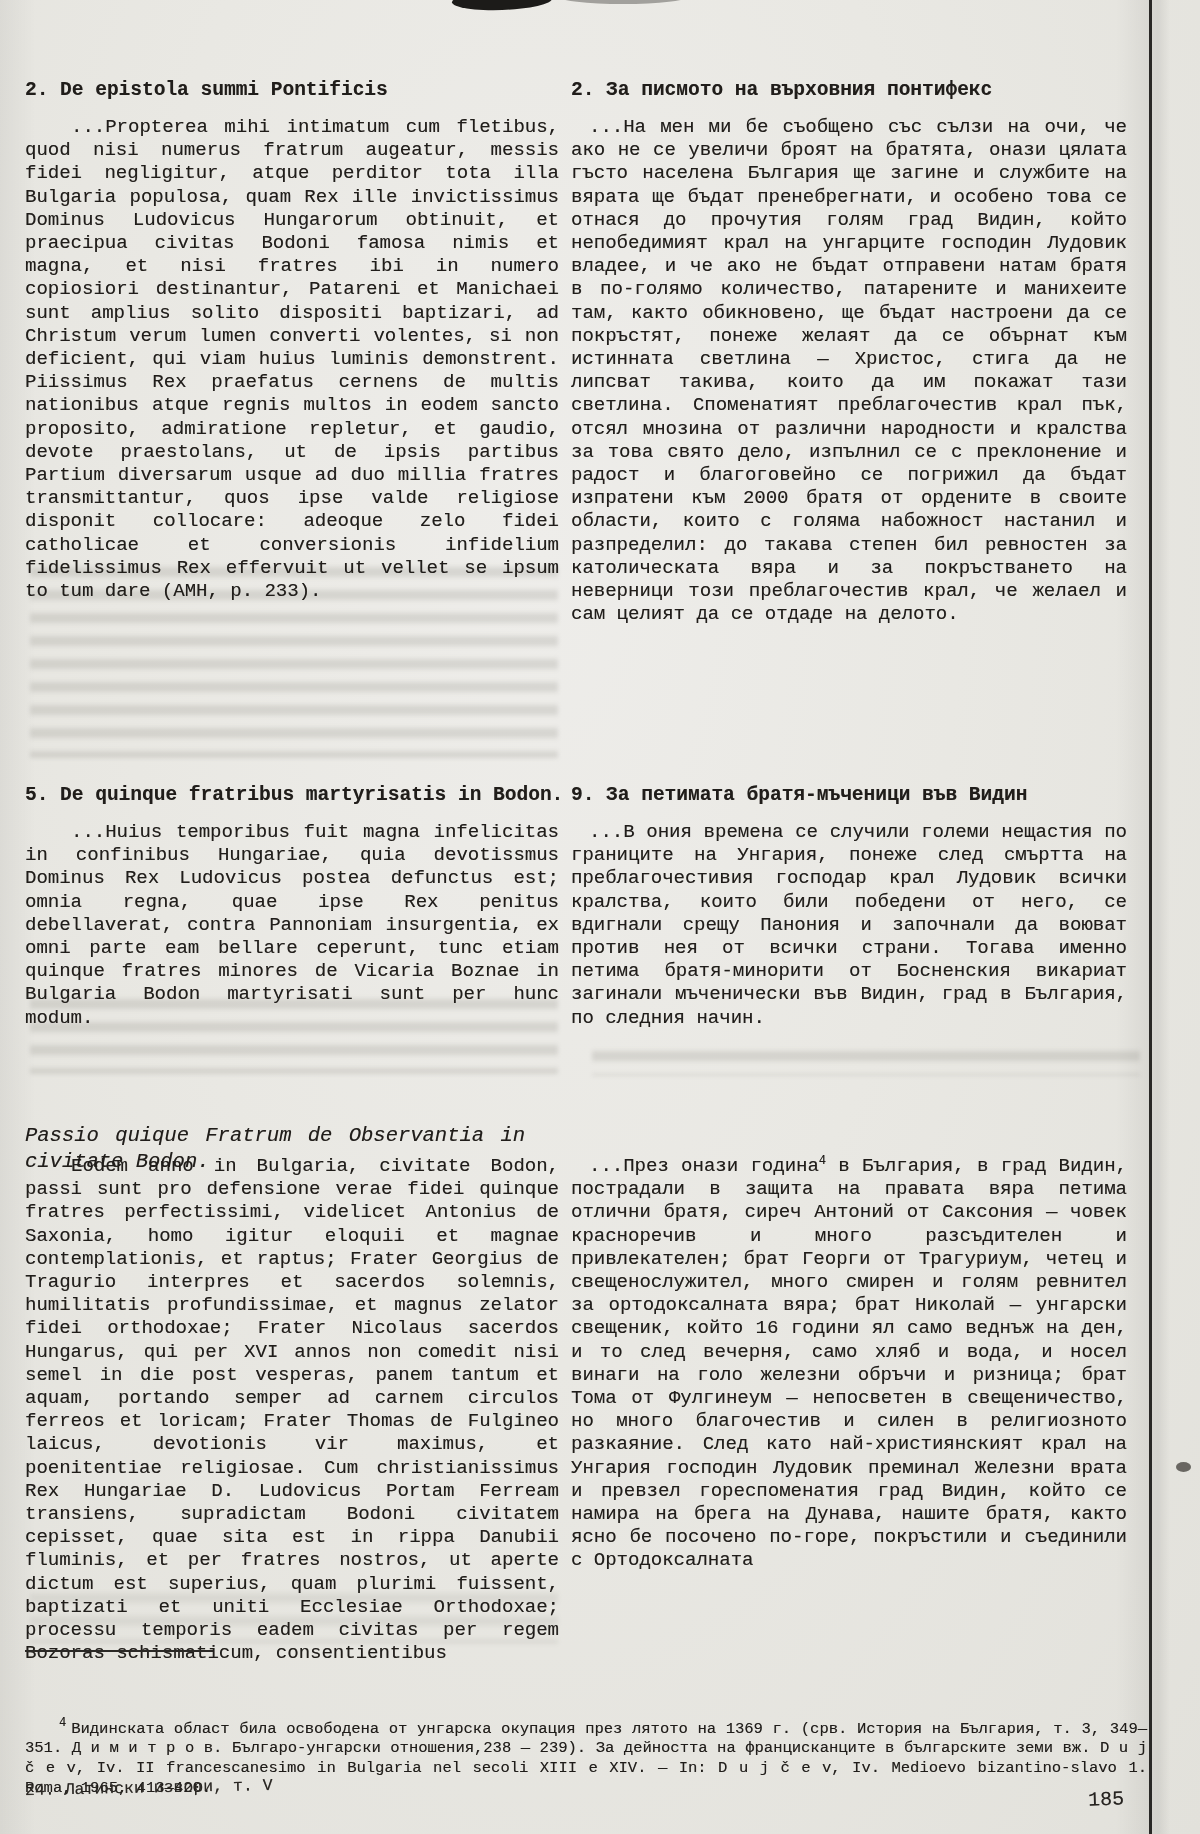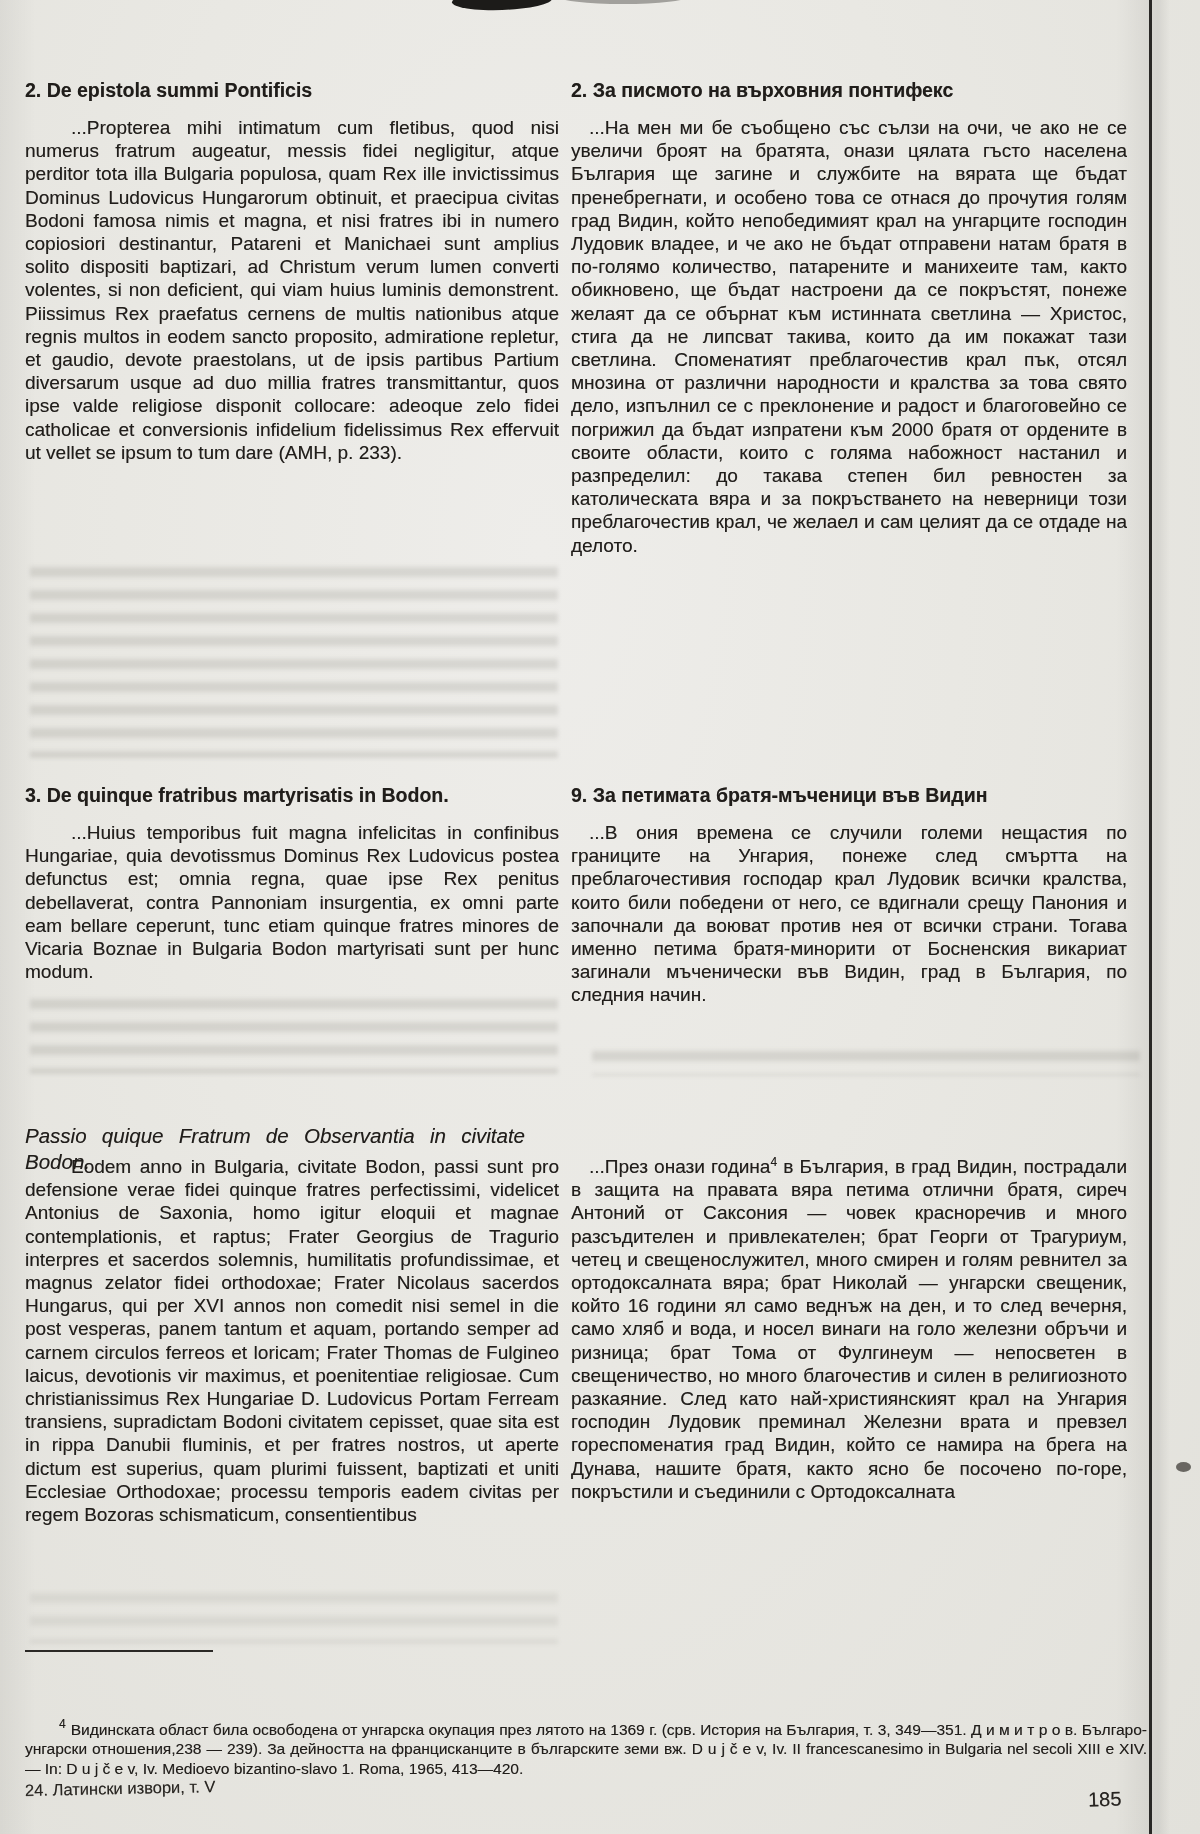--- a/index.html
+++ b/index.html
@@ -5,21 +5,21 @@
   html,body{margin:0;padding:0;background:#555;}
   .page{
     position:relative;
     width:1200px;height:1834px;
     margin:0 auto;
     overflow:hidden;
     background:
       linear-gradient(to right, rgba(0,0,0,0.05) 0%, rgba(0,0,0,0) 3%, rgba(0,0,0,0) 93%, rgba(0,0,0,0.07) 96.5%, rgba(0,0,0,0) 97.5%),
       radial-gradient(ellipse at 45% 30%, #eeedea 0%, #e9e8e3 45%, #e2e1db 100%);
     color:#201d1a;
-    font-family:Liberation Sans, sans-serif;
+    font-family:Liberation Mono, monospace;
     text-shadow:0.2px 0.2px 0.35px rgba(32,29,26,0.45);
   }
   .block{position:absolute;overflow:hidden;text-align:justify;}
   .col-l{left:25px;width:534px;}
   .col-r{left:571px;width:556px;}
   .headline{font-weight:700;font-size:19.5px;line-height:24px;white-space:nowrap;text-align:left;}
   .body{font-size:19px;line-height:23.2px;}
   .indent-l{text-indent:46px;}
   .indent-r{text-indent:18px;}
   .y-head2{top:58px;}
@@ -64,21 +64,21 @@
 
   <div class="ghost g1"></div>
   <div class="ghost g2"></div>
   <div class="ghost g3"></div>
   <div class="ghost g4"></div>
 
   <h3 class="block col-l headline y-head2">2. De epistola summi Pontificis</h3>
 
   <p class="block col-l body indent-l y-body2">...Propterea mihi intimatum cum fletibus, quod nisi numerus fratrum augeatur, messis fidei negligitur, atque perditor tota illa Bulgaria populosa, quam Rex ille invictissimus Dominus Ludovicus Hungarorum obtinuit, et praecipua civitas Bodoni famosa nimis et magna, et nisi fratres ibi in numero copiosiori destinantur, Patareni et Manichaei sunt amplius solito dispositi baptizari, ad Christum verum lumen converti volentes, si non deficient, qui viam huius luminis demonstrent. Piissimus Rex praefatus cernens de multis nationibus atque regnis multos in eodem sancto proposito, admiratione repletur, et gaudio, devote praestolans, ut de ipsis partibus Partium diversarum usque ad duo millia fratres transmittantur, quos ipse valde religiose disponit collocare: adeoque zelo fidei catholicae et conversionis infidelium fidelissimus Rex effervuit ut vellet se ipsum to tum dare (AMH, p. 233).</p>
 
-  <h3 class="block col-l headline y-head3">3. De quinque fratribus martyrisatis in Bodon.</h3>
+  <h3 class="block col-l headline y-head3">5. De quinque fratribus martyrisatis in Bodon.</h3>
 
   <p class="block col-l body indent-l y-body3">...Huius temporibus fuit magna infelicitas in confinibus Hungariae, quia devotissmus Dominus Rex Ludovicus postea defunctus est; omnia regna, quae ipse Rex penitus debellaverat, contra Pannoniam insurgentia, ex omni parte eam bellare ceperunt, tunc etiam quinque fratres minores de Vicaria Boznae in Bulgaria Bodon martyrisati sunt per hunc modum.</p>
 
   <h4 class="block col-l italic-h w-l y-passio-head">Passio quique Fratrum de Observantia in civitate Bodon.</h4>
 
   <p class="block col-l body indent-l y-passio-body">Eodem anno in Bulgaria, civitate Bodon, passi sunt pro defensione verae fidei quinque fratres perfectissimi, videlicet Antonius de Saxonia, homo igitur eloquii et magnae contemplationis, et raptus; Frater Georgius de Tragurio interpres et sacerdos solemnis, humilitatis profundissimae, et magnus zelator fidei orthodoxae; Frater Nicolaus sacerdos Hungarus, qui per XVI annos non comedit nisi semel in die post vesperas, panem tantum et aquam, portando semper ad carnem circulos ferreos et loricam; Frater Thomas de Fulgineo laicus, devotionis vir maximus, et poenitentiae religiosae. Cum christianissimus Rex Hungariae D. Ludovicus Portam Ferream transiens, supradictam Bodoni civitatem cepisset, quae sita est in rippa Danubii fluminis, et per fratres nostros, ut aperte dictum est superius, quam plurimi fuissent, baptizati et uniti Ecclesiae Orthodoxae; processu temporis eadem civitas per regem Bozoras schismaticum, consentientibus</p>
 
   <h3 class="block col-r headline y-head2">2. За писмото на върховния понтифекс</h3>
 
   <p class="block col-r body indent-r y-body2">...На мен ми бе съобщено със сълзи на очи, че ако не се увеличи броят на братята, онази цялата гъсто населена България ще загине и службите на вярата ще бъдат пренебрегнати, и особено това се отнася до прочутия голям град Видин, който непобедимият крал на унгарците господин Лудовик владее, и че ако не бъдат отправени натам братя в по-голямо количество, патарените и манихеите там, както обикновено, ще бъдат настроени да се покръстят, понеже желаят да се обърнат към истинната светлина — Христос, стига да не липсват такива, които да им покажат тази светлина. Споменатият преблагочестив крал пък, отсял мнозина от различни народности и кралства за това свято дело, изпълнил се с преклонение и радост и благоговейно се погрижил да бъдат изпратени към 2000 братя от ордените в своите области, които с голяма набожност настанил и разпределил: до такава степен бил ревностен за католическата вяра и за покръстването на неверници този преблагочестив крал, че желаел и сам целият да се отдаде на делото.</p>

